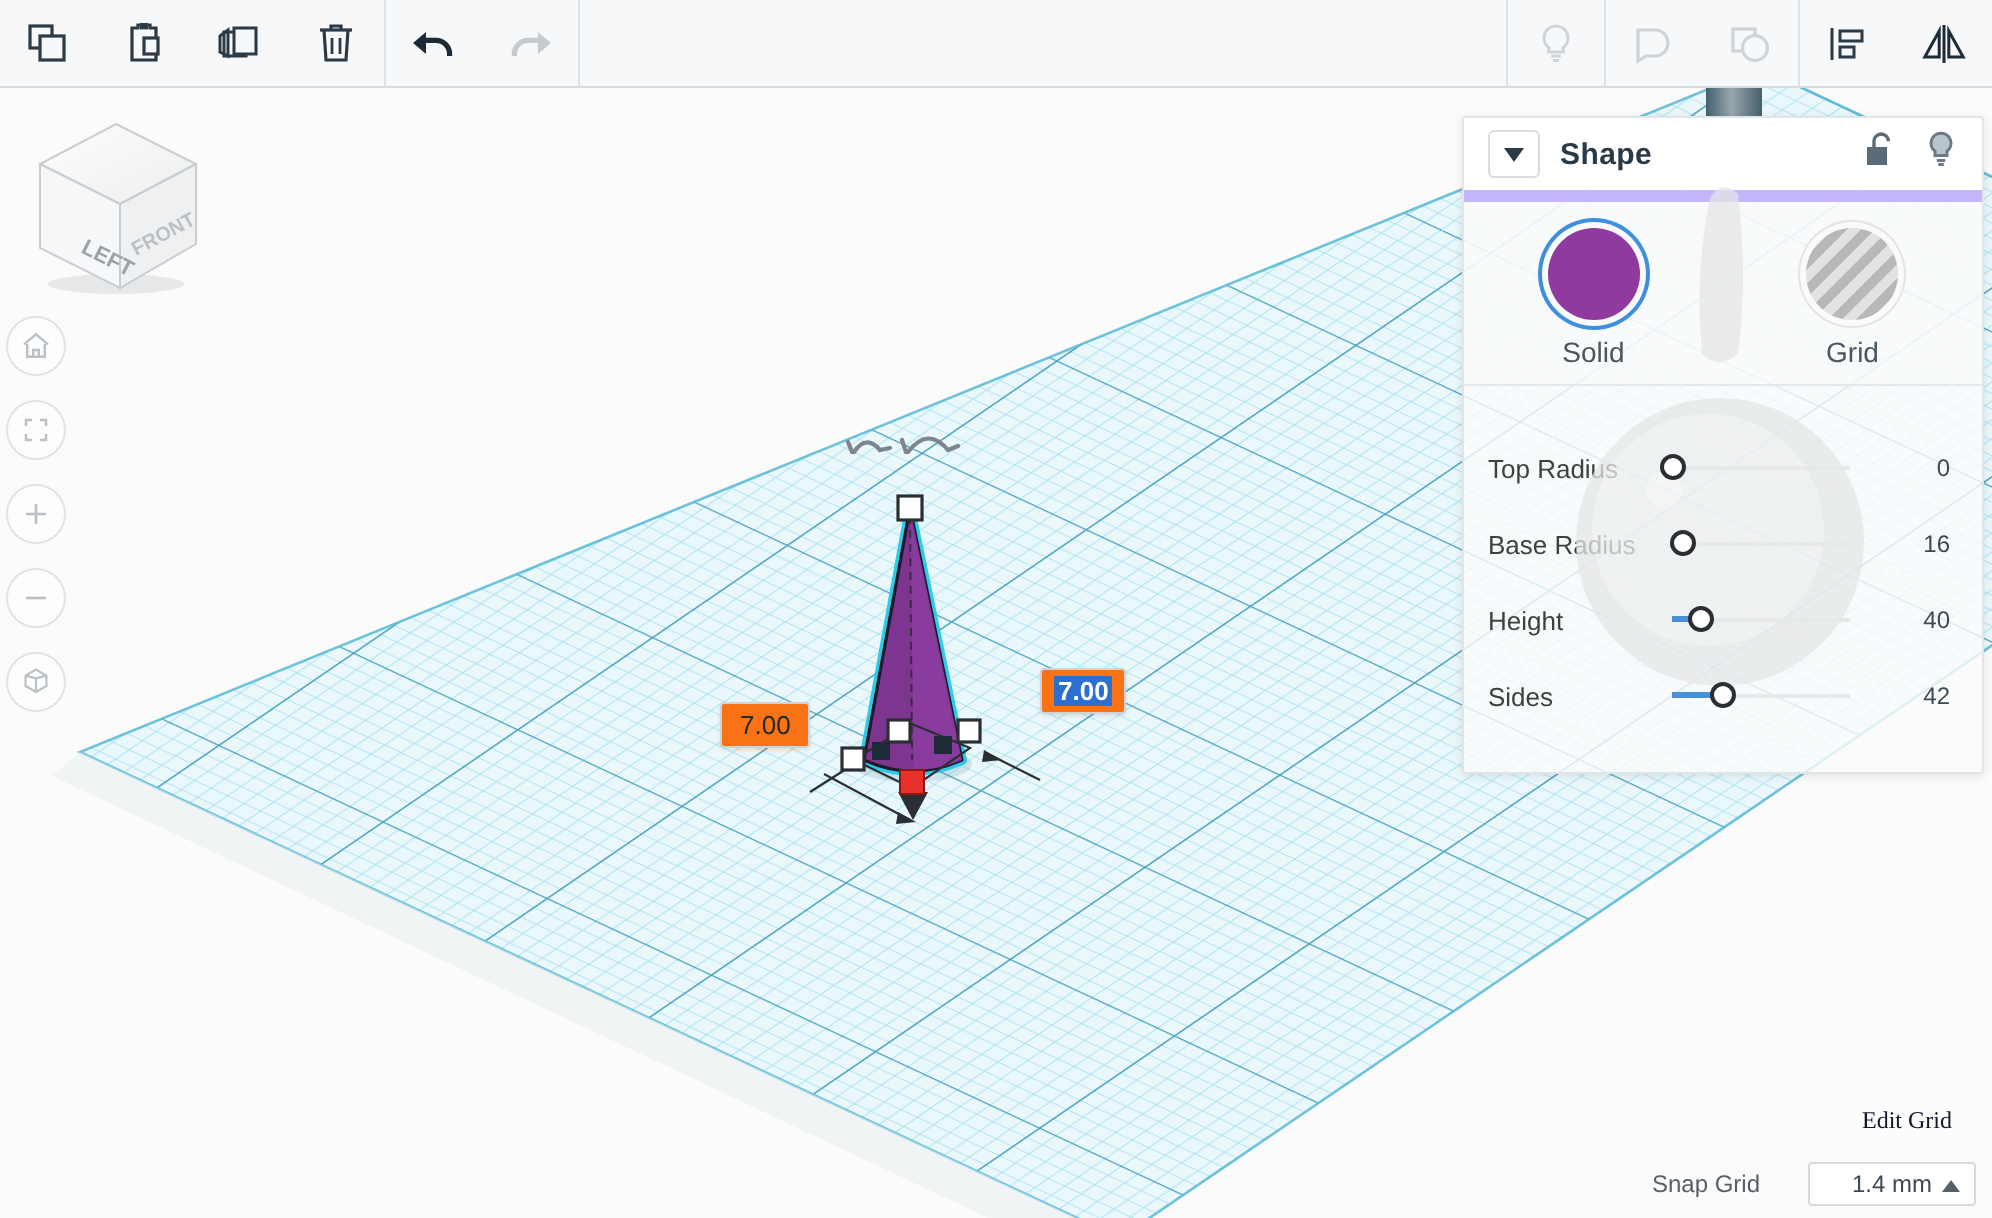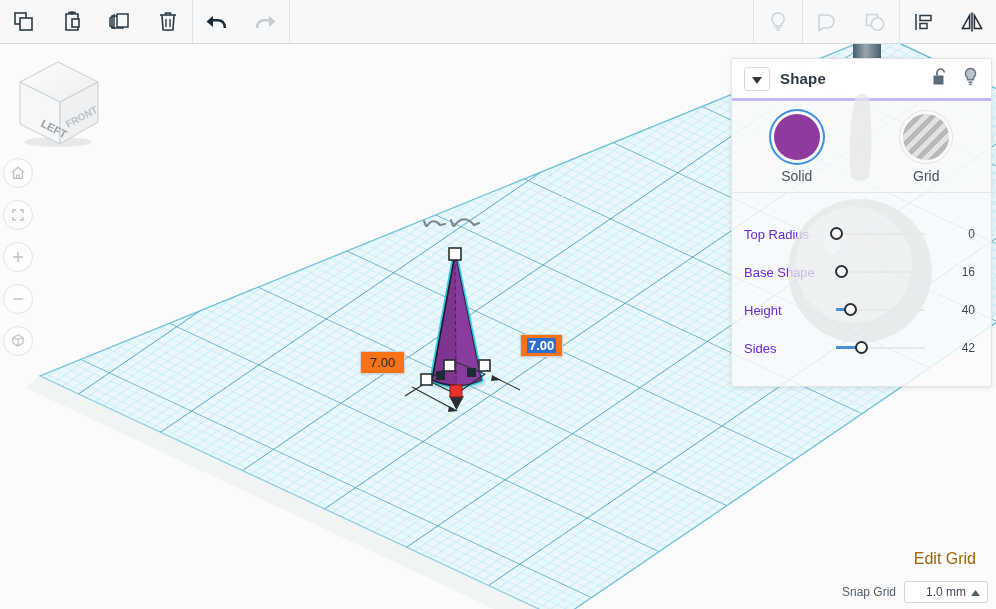--- a/index.html
+++ b/index.html
@@ -78,21 +78,21 @@
     background: rgba(251,251,251,0.80);
     border: 1px solid #e2e5e8;
     border-radius: 2px;
     box-shadow: 0 1px 5px rgba(0,0,0,0.10);
     z-index: 30;
     overflow: hidden;
   }
   .panel-head {
     height: 42px;
     background: rgba(255,255,255,0.93);
-    border-bottom: 3px solid #c4b5fd;
+    border-bottom: 6px solid #c4b5fd;
     display: flex; align-items: center;
     padding: 0 12px;
   }
   .caret-btn {
     width: 26px; height: 24px;
     border: 1px solid #d8dcdf; border-radius: 3px;
     background: #fff;
     display: flex; align-items: center; justify-content: center;
     cursor: pointer;
   }
@@ -127,21 +127,21 @@
     box-shadow: 0 0 0 3px #fafafa, 0 0 0 4px #e3e4e6;
   }
   .swatch-label { font-size: 14px; color: #4a5560; }
 
   .props { padding: 22px 0 0 0; }
   .prop-row {
     display: flex; align-items: center;
     height: 38px; padding: 0 16px 0 12px;
   }
   .prop-name {
-    font-size: 13px; color: #6d28d9;
+    font-size: 13px; color: #404040;
     width: 84px; flex: 0 0 84px;
   }
   .slider-wrap {
     position: relative; flex: 1 1 auto;
     height: 18px; margin: 0 8px;
     display: flex; align-items: center;
     cursor: pointer;
   }
   .slider-track {
     position: absolute; left: 0; right: 0; top: 8px;
@@ -161,30 +161,31 @@
     width: 42px; flex: 0 0 42px; text-align: right;
     font-size: 12px; color: #3d4a56;
   }
 
   
   .ghost { position: absolute; left: 0; top: 0; width: 261px; height: 329px; pointer-events: none; }
 
   
   .edit-grid {
     position: absolute; right: 8px; bottom: 36px;
-    font-size: 16px; color: #a16207;
+    font-size: 12px; color: #0f172a;
     padding: 5px 12px; cursor: pointer;
     border-radius: 2px;
     background: rgba(255,255,255,0.35);
+    font-family: Liberation Serif, serif;
   }
   .snap-wrap {
     position: absolute; right: 8px; bottom: 6px;
     display: flex; align-items: center;
   }
-  .snap-label { font-size: 12px; color: #55606b; margin-right: 8px; }
+  .snap-label { font-size: 12px; color: #55606b; margin-right: 24px; }
   .snap-select {
     width: 84px; height: 22px;
     border: 1px solid #d5d9dd; border-radius: 2px;
     background: rgba(255,255,255,0.85);
     display: flex; align-items: center; justify-content: center;
     font-size: 12px; color: #3d4a56; cursor: pointer;
     position: relative;
   }
   .snap-select .up-caret {
     position: absolute; right: 7px; top: 50%; transform: translateY(-50%);
@@ -454,21 +455,21 @@
     <div class="dim-label sel" style="left:520px; top:290px;">
       <span>7.00</span>
     </div>
 
     <div class="edit-grid">
       <span>Edit Grid</span>
     </div>
     <div class="snap-wrap">
       <span class="snap-label">Snap Grid</span>
       <div class="snap-select">
-        <span>1.0 mm</span>
+        <span>1.4 mm</span>
         <span class="up-caret">
           <svg width="9" height="6" viewBox="0 0 9 6" fill="#566069">
               <path d="M4.5 0 L9 6 L0 6 Z"></path>
             </svg>
         </span>
       </div>
     </div>
   </div>
 
   <div style="position:absolute;left:853px;top:44px;width:28px;height:14px;
@@ -533,21 +534,21 @@
         <div class="prop-name">Top Radius</div>
         <div class="slider-wrap">
           <div class="slider-track"></div>
           <div class="slider-fill" style="width:0%;"></div>
           <div class="slider-knob" style="left:0%;"></div>
         </div>
         <div class="prop-val">0</div>
       </div>
 
       <div class="prop-row">
-        <div class="prop-name">Base Shape</div>
+        <div class="prop-name">Base Radius</div>
         <div class="slider-wrap">
           <div class="slider-track"></div>
           <div class="slider-fill" style="width:6%;"></div>
           <div class="slider-knob" style="left:6%;"></div>
         </div>
         <div class="prop-val">16</div>
       </div>
 
       <div class="prop-row">
         <div class="prop-name">Height</div>

